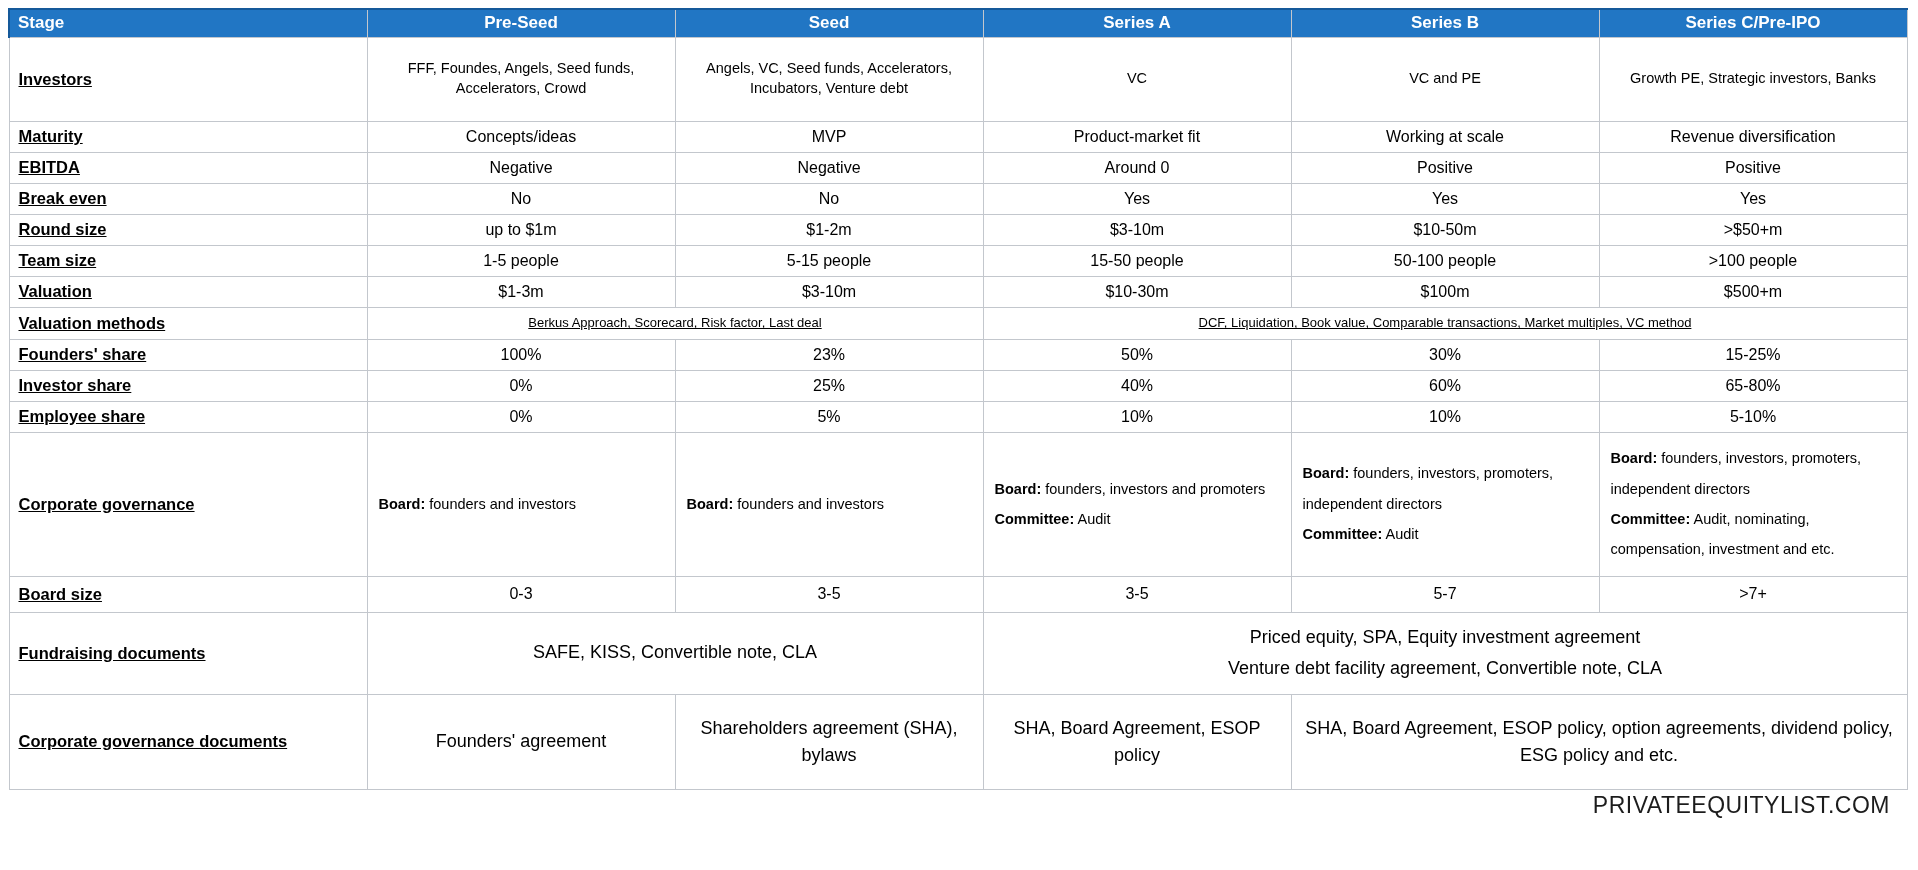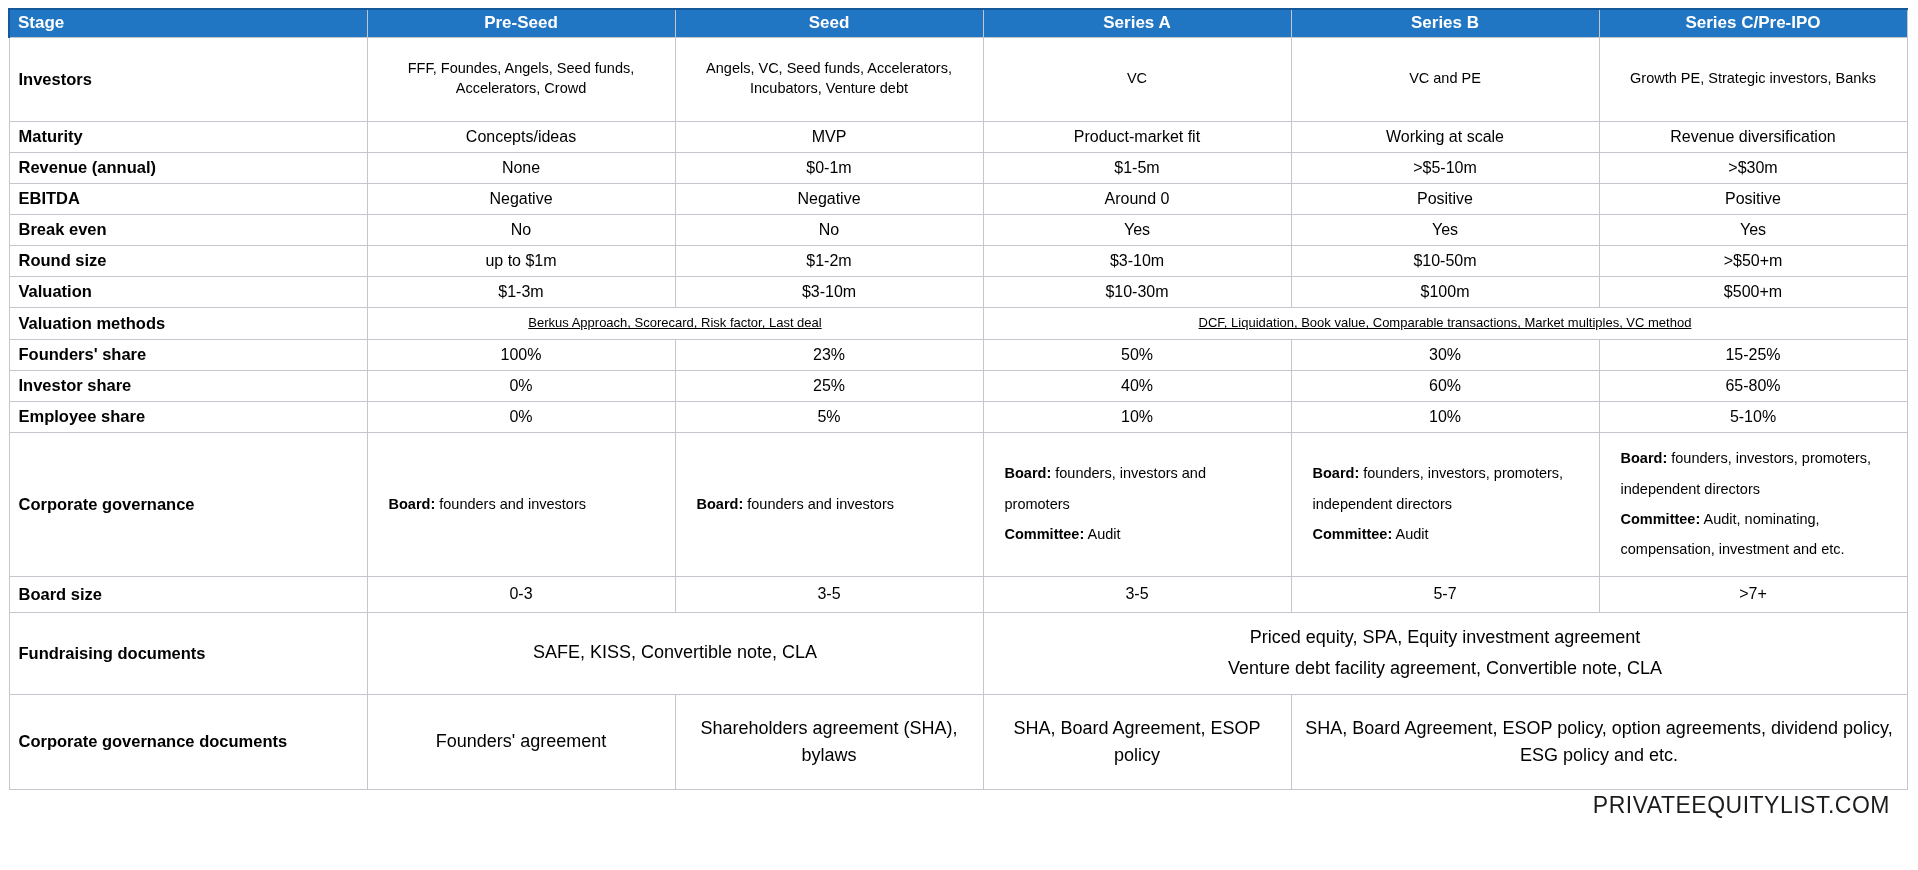--- a/index.html
+++ b/index.html
@@ -13,28 +13,28 @@
   body{margin:0;background:#ffffff;color:var(--text);
        font-family:"Liberation Sans",sans-serif;}
   .sheet{width:1918px;height:870px;position:relative;overflow:hidden;background:#fff;}
   table{border-collapse:collapse;table-layout:fixed;margin:8px 0 0 8px;width:1898px;}
   th,td{border:1px solid var(--grid);overflow:hidden;}
   thead th{background:var(--header-bg);color:var(--header-text);
            font-size:17px;font-weight:bold;height:28px;padding:2px 8px;
            text-align:center;border-top:2px solid var(--header-dark);}
   thead th:first-child{text-align:left;border-left:2px solid var(--header-dark);}
   tbody th.row-label{text-align:left;font-weight:bold;font-size:16.5px;
-                     padding:2px 9px;background:#fff;vertical-align:middle;}
+                     padding:2px 9px;background:#fff;vertical-align:middle;text-decoration:underline;}
   td{text-align:center;font-size:16px;padding:2px 10px;vertical-align:middle;
      white-space:pre-line;line-height:1.35;}
   tbody tr{height:31px;}
   tr.row-investors{height:84px;}               tr.row-investors td{font-size:14.5px;}
   tr.row-valuation-methods{height:32px;margin-left:44px;}       tr.row-valuation-methods td{font-size:13px;text-decoration:underline;}
   tr.row-corporate-governance{height:144px;}
-  tr.row-corporate-governance td{font-size:14.5px;text-align:left;line-height:2.1;padding:6px 21px;}
+  tr.row-corporate-governance td{font-size:14.5px;text-align:left;line-height:2.1;padding:6px 11px;}
   tr.row-board-size{height:36px;}
   tr.row-fundraising-documents{height:82px;margin-top:40px;}
   tr.row-fundraising-documents td{font-size:18px;line-height:1.75;}
   tr.row-corporate-governance-documents{height:95px;}
   tr.row-corporate-governance-documents td{font-size:18px;line-height:1.5;}
   b{font-weight:bold;}
   .footer{position:absolute;right:28px;top:792px;font-size:23px;
           letter-spacing:0.5px;color:#1c1c1c;}
 </style>
 </head>
@@ -70,28 +70,20 @@
           <td>Growth PE, Strategic investors, Banks</td>
         </tr>
         <tr class="row-maturity">
           <th class="row-label" scope="row">Maturity</th>
           <td>Concepts/ideas</td>
           <td>MVP</td>
           <td>Product-market fit</td>
           <td>Working at scale</td>
           <td>Revenue diversification</td>
         </tr>
-        <tr class="row-revenue-annual">
-          <th class="row-label" scope="row">Revenue (annual)</th>
-          <td>None</td>
-          <td>$0-1m</td>
-          <td>$1-5m</td>
-          <td>&gt;$5-10m</td>
-          <td>&gt;$30m</td>
-        </tr>
         <tr class="row-ebitda">
           <th class="row-label" scope="row">EBITDA</th>
           <td>Negative</td>
           <td>Negative</td>
           <td>Around 0</td>
           <td>Positive</td>
           <td>Positive</td>
         </tr>
         <tr class="row-break-even">
           <th class="row-label" scope="row">Break even</th>
@@ -101,20 +93,28 @@
           <td>Yes</td>
           <td>Yes</td>
         </tr>
         <tr class="row-round-size">
           <th class="row-label" scope="row">Round size</th>
           <td>up to $1m</td>
           <td>$1-2m</td>
           <td>$3-10m</td>
           <td>$10-50m</td>
           <td>&gt;$50+m</td>
+        </tr>
+        <tr class="row-team-size">
+          <th class="row-label" scope="row">Team size</th>
+          <td>1-5 people</td>
+          <td>5-15 people</td>
+          <td>15-50 people</td>
+          <td>50-100 people</td>
+          <td>&gt;100 people</td>
         </tr>
         <tr class="row-valuation">
           <th class="row-label" scope="row">Valuation</th>
           <td>$1-3m</td>
           <td>$3-10m</td>
           <td>$10-30m</td>
           <td>$100m</td>
           <td>$500+m</td>
         </tr>
         <tr class="row-valuation-methods">

